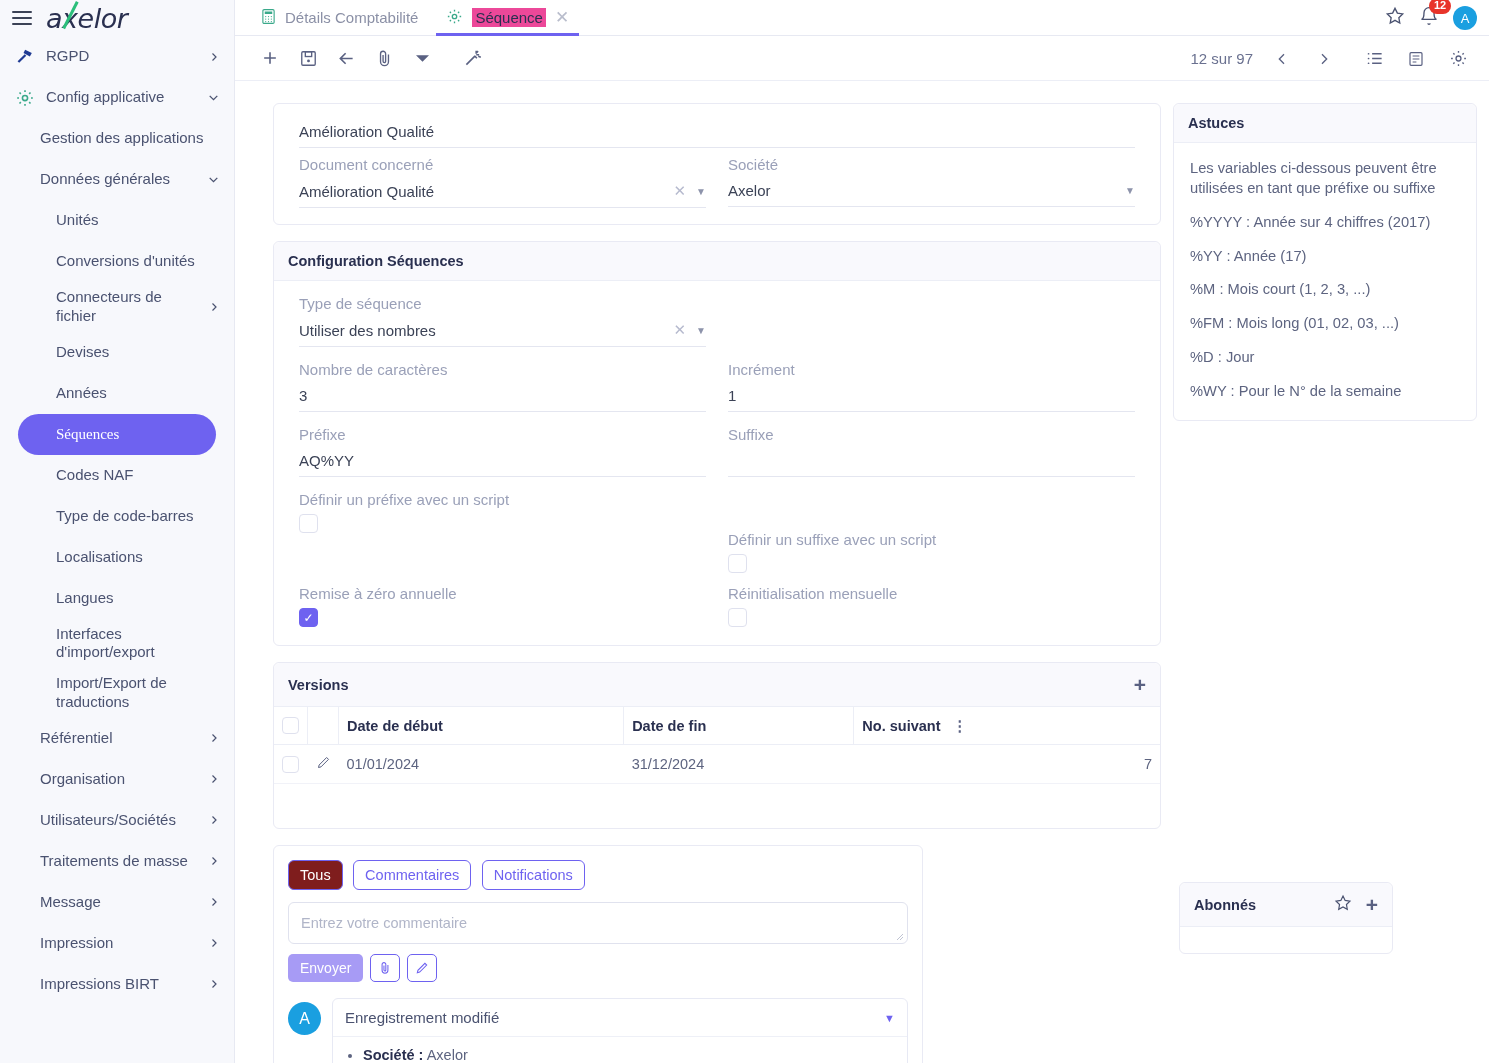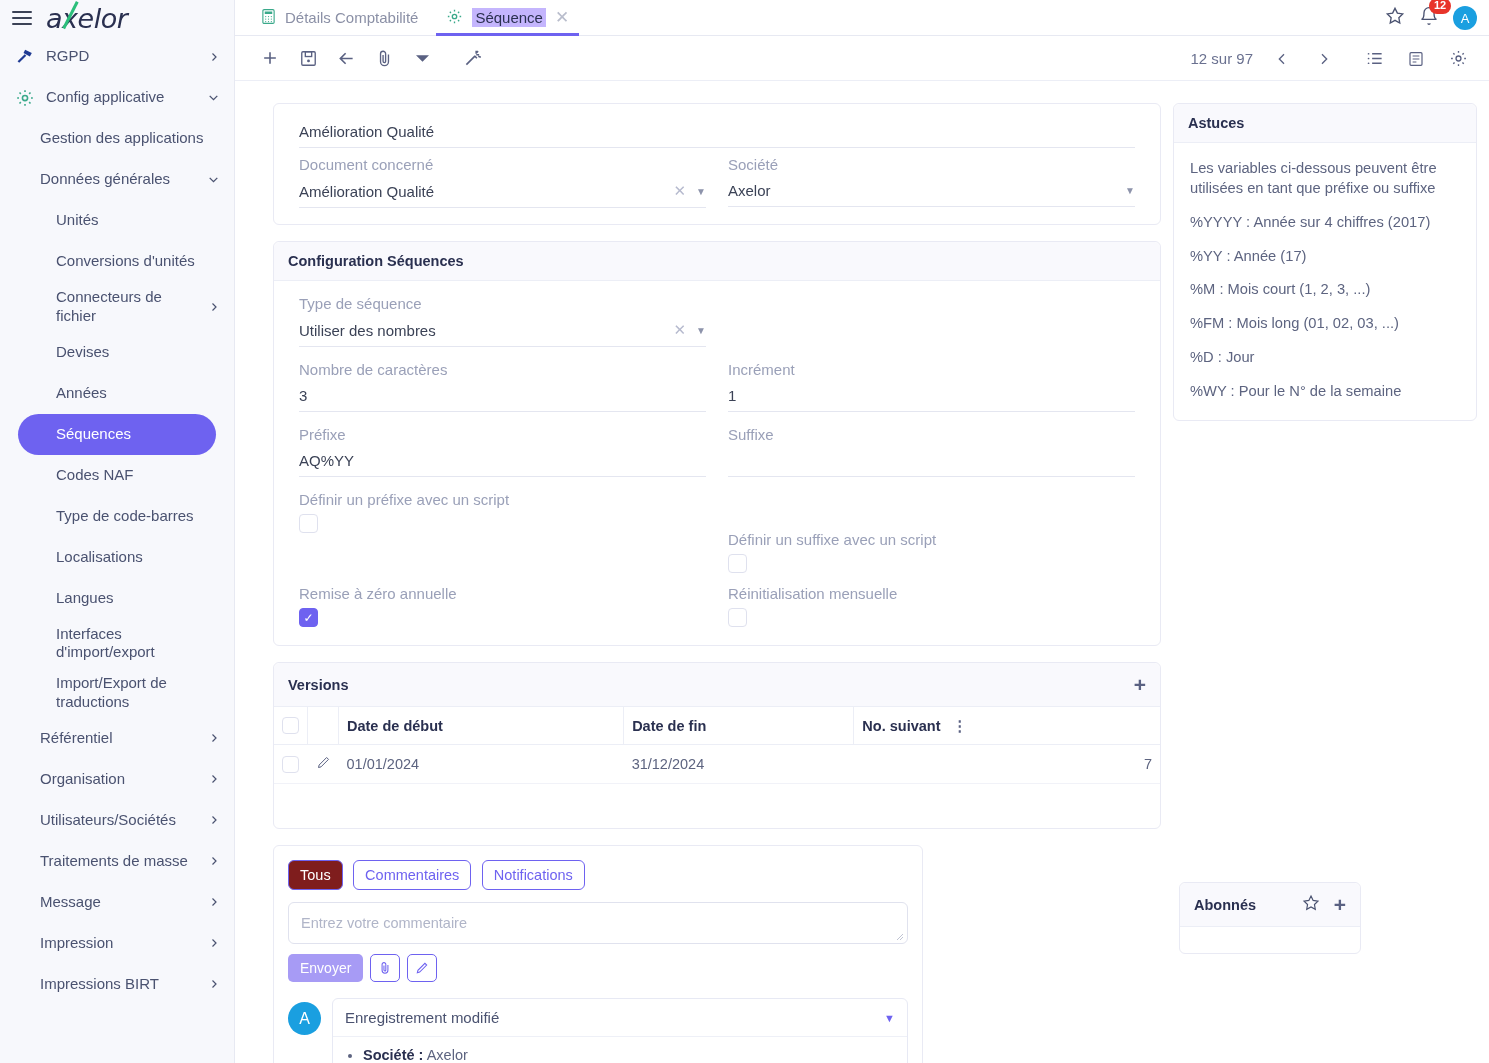--- a/index.html
+++ b/index.html
@@ -70,20 +70,21 @@
   .nav-sub .lbl { flex: 1 1 auto; line-height: 1.25; }
   .nav-sub .chev { flex: 0 0 12px; }
   .nav-sub.indent2 { padding-left: 56px; }
   .nav-sub.active {
     background: #6e62f0;
     color: #ffffff;
     border-radius: 22px;
     margin: 0 18px;
     padding-left: 38px;
     padding-right: 14px;
+    font-family: Liberation Serif, serif;
   }
   .chevsvg { display:block; }
   
   #main { position: absolute; left: 235px; top: 0; right: 0; bottom: 0; background:#fff; }
   #tabbar {
     height: 36px; display: flex; align-items: stretch;
     border-bottom: 1px solid #e7e9f2;
     padding-left: 12px;
     position: relative;
   }
@@ -92,21 +93,21 @@
     padding: 0 14px; cursor: pointer;
     font-size: 15px; color: #8b90a6;
     position: relative;
   }
   .tab.active { color: #2a3050; }
   .tab.active:after {
     content:""; position:absolute; left:4px; right:4px; bottom:-1px; height:3px;
     background:#6e62f0;
   }
   .tab .hl {
-    background: #c4b5fd; color: #2a3050; padding: 1px 3px;
+    background: #ec4899; color: #2a3050; padding: 1px 3px;
   }
   .tab .tabclose { color: #b9bdcc; font-size: 17px; line-height: 1; }
   #topright {
     position: absolute; right: 12px; top: 0; height: 36px;
     display: flex; align-items: center; gap: 14px;
   }
   .badge-wrap { position: relative; }
   .badge {
     position: absolute; top: -8px; left: 10px;
     background: #e8342a; color: #fff; font-size: 11px; font-weight: bold;
@@ -751,21 +752,21 @@
               <div class="astuce-line">%YYYY : Année sur 4 chiffres (2017)</div>
               <div class="astuce-line">%YY : Année (17)</div>
               <div class="astuce-line">%M : Mois court (1, 2, 3, ...)</div>
               <div class="astuce-line">%FM : Mois long (01, 02, 03, ...)</div>
               <div class="astuce-line">%D : Jour</div>
               <div class="astuce-line">%WY : Pour le N° de la semaine</div>
             </div>
         </div>
       </div>
 
-      <div class="card" style="position:absolute; top:779px; left:6px; width:182px;">
+      <div class="card" style="position:absolute; top:779px; left:6px; width:214px;">
         <div class="card-head">
           <span>Abonnés</span>
           <span style="display:flex;gap:14px;align-items:center;">
             <span class="starbtn">
               <svg width="18" height="18" viewBox="0 0 24 24" fill="none" stroke="#4a5270" stroke-width="1.6">
                   <path d="M12 2.8l2.85 5.78 6.38.93-4.62 4.5 1.1 6.35L12 17.25l-5.71 3.11 1.1-6.35-4.62-4.5 6.38-.93z"></path>
                 </svg>
             </span>
             <span class="plusbtn">+</span>
           </span>

